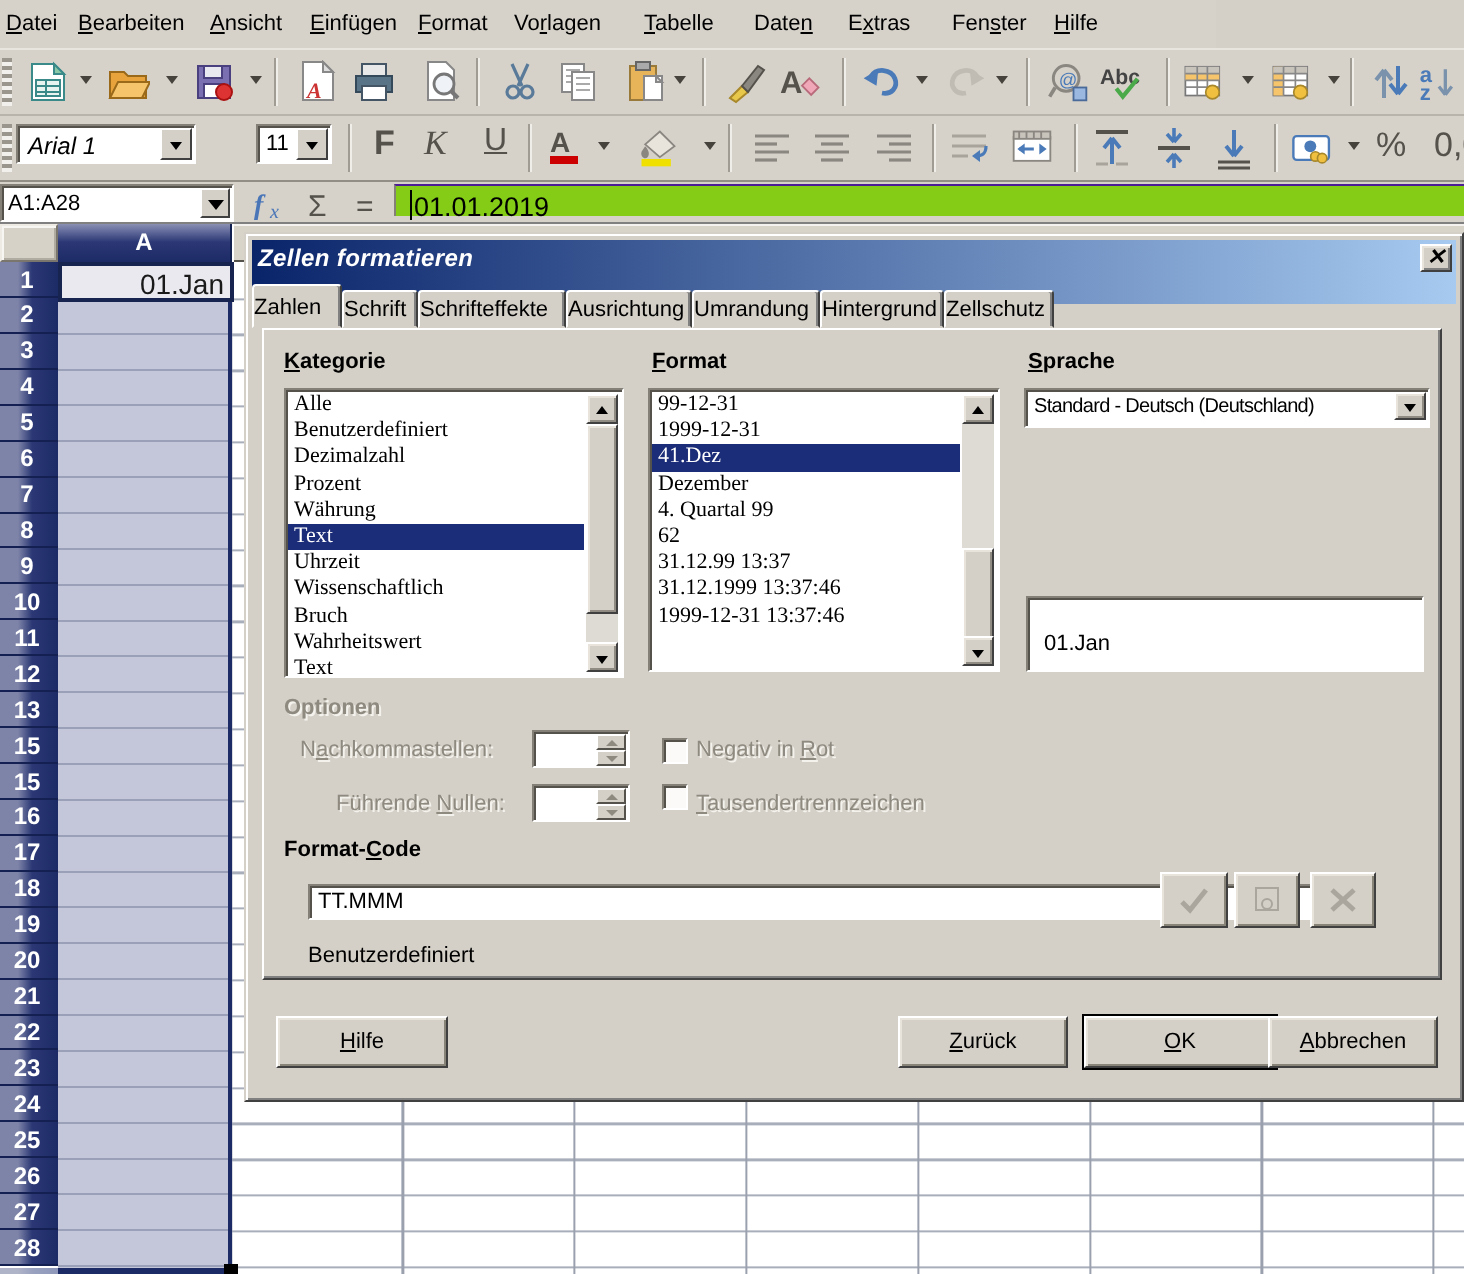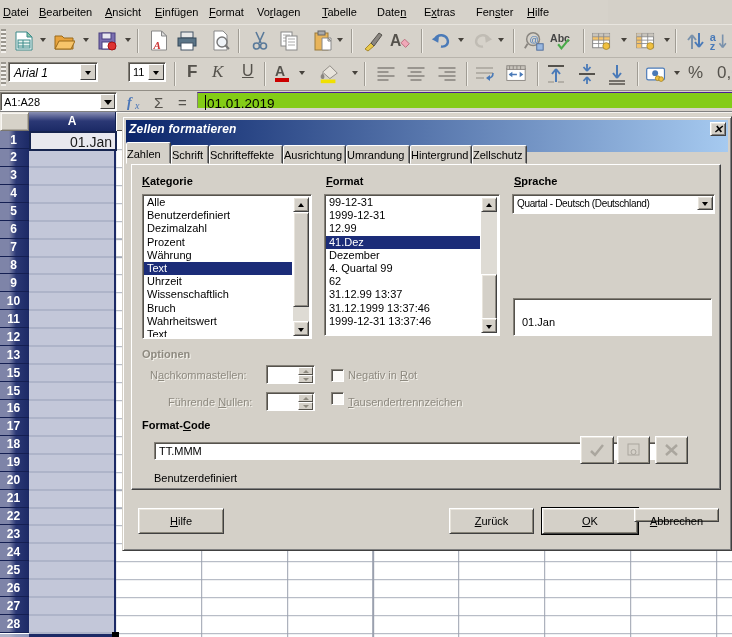--- a/index.html
+++ b/index.html
@@ -47,21 +47,21 @@
 #dlgtitle { position:absolute; left:3px; top:3px; right:3px; height:32px; background:linear-gradient(to right,#0a246a,#a6caf0);font-style:italic; }
 #dlgtitle .t { position:absolute; left:3px; top:2px; color:#fff; font-weight:bold; font-size:12px; letter-spacing:0.2px; }
 #dlgclose { position:absolute; right:2px; top:2px; width:16px; height:14px; background:#d4d0c8; border:1px solid; border-color:#fff #404040 #404040 #fff; box-shadow:inset 1px 1px 0 #e8e4dc, inset -1px -1px 0 #808080; font-size:11px; font-weight:bold; text-align:center; line-height:12px; }
 .tab { position:absolute; background:#d4d0c8; border:1px solid; border-color:#fff #404040 transparent #fff; border-radius:2px 2px 0 0; box-shadow:inset -1px 0 0 #808080; font-size:11px; text-align:left; }
 .tab.active { z-index:3; }
 #cbox { position:absolute; left:8px; top:47px; width:590px; height:326px; border:1px solid; border-color:#fff #404040 #404040 #fff; box-shadow:inset -1px -1px 0 #808080; background:#d4d0c8; z-index:2; }
 .lbl { position:absolute; font-weight:bold; font-size:11px; }
 .dlbl { position:absolute; font-size:11px; color:#8e8a80; text-shadow:1px 1px 0 #f4f2ec; }
 .field { position:absolute; background:#fff; border:1px solid; border-color:#848078 #fff #fff #848078; box-shadow:inset 1px 1px 0 #55524c; }
 .lb { overflow:hidden; }
-.lb .it { height:13.2px; line-height:13.3px; padding-left:3px; font-size:11px; white-space:pre; }
+.lb .it { height:13.2px; line-height:13.3px; padding-left:3px; font-size:11px; white-space:pre;font-family:Liberation Serif, serif; }
 .lb .it.sel { background:#1b2c78; color:#fff; }
 .sb { position:absolute; top:2px; bottom:2px; right:2px; width:16px; background:#dedbd4; }
 .sbbtn { position:absolute; left:0; width:16px; height:15px; background:#d4d0c8; border:1px solid; border-color:#fff #404040 #404040 #fff; box-shadow:inset 1px 1px 0 #e8e4dc, inset -1px -1px 0 #908c84; }
 .sbup { top:0; } .sbdn { bottom:0; }
 .sbbtn:after { content:""; position:absolute; left:4px; }
 .sbup:after { top:5px; border-left:3.5px solid transparent; border-right:3.5px solid transparent; border-bottom:4px solid #000; }
 .sbdn:after { top:6px; border-left:3.5px solid transparent; border-right:3.5px solid transparent; border-top:4px solid #000; }
 .sbthumb { position:absolute; left:0; width:16px; background:#d4d0c8; border:1px solid; border-color:#fff #404040 #404040 #fff; box-shadow:inset 1px 1px 0 #e8e4dc, inset -1px -1px 0 #908c84; }
 .btn { position:absolute; background:#d4d0c8; border:1px solid; border-color:#fff #404040 #404040 #fff; box-shadow:inset 1px 1px 0 #e8e4dc, inset -1px -1px 0 #888478; font-size:11px; text-align:center; }
 .btn.def { outline:1px solid #000; }
@@ -448,37 +448,36 @@
       <div class="sb">
         <div class="sbbtn sbup"></div>
         <div class="sbthumb" style="top:15px;height:95px"></div>
         <div class="sbbtn sbdn"></div>
       </div>
     </div>
     <div class="field lb" style="left:192px;top:29px;width:176px;height:142px">
       <div style="position:absolute;left:1px;top:1px;right:19px;bottom:1px;overflow:hidden">
         <div class="it">99-12-31</div>
         <div class="it">1999-12-31</div>
-        <div class="it">12.99</div>
         <div class="it sel">41.Dez</div>
         <div class="it">Dezember</div>
         <div class="it">4. Quartal 99</div>
         <div class="it">62</div>
         <div class="it">31.12.99 13:37</div>
         <div class="it">31.12.1999 13:37:46</div>
         <div class="it">1999-12-31 13:37:46</div>
       </div>
       <div class="sb">
         <div class="sbbtn sbup"></div>
         <div class="sbthumb" style="top:77px;height:47px"></div>
         <div class="sbbtn sbdn"></div>
       </div>
     </div>
     <div class="field" style="left:380px;top:29px;width:203px;height:20px">
-      <span style="position:absolute;left:4px;top:3px;font-size:10px;letter-spacing:-0.35px;white-space:pre">Quartal - Deutsch (Deutschland)</span>
+      <span style="position:absolute;left:4px;top:3px;font-size:10px;letter-spacing:-0.35px;white-space:pre">Standard - Deutsch (Deutschland)</span>
       <div class="abs" style="right:1px;top:1px;width:16px;height:14px;background:#d4d0c8;border:1px solid;border-color:#fff #404040 #404040 #fff;box-shadow:inset 1px 1px 0 #e8e4dc, inset -1px -1px 0 #908c84">
         <div class="abs" style="left:4px;top:5px;border-left:3.5px solid transparent;border-right:3.5px solid transparent;border-top:4px solid #000"></div>
       </div>
     </div>
     <div class="field" style="left:381px;top:133px;width:199px;height:38px">
       <span style="position:absolute;left:8px;top:17px;font-size:11px">01.Jan</span>
     </div>
     <span class="dlbl" style="left:10px;top:183px;font-weight:bold">Optionen</span>
     <span class="dlbl" style="left:18px;top:204px">N<u>a</u>chkommastellen:</span>
     <div class="spin" style="left:134px;top:200px">
@@ -507,14 +506,14 @@
         </svg></div>
     <div class="btn" style="left:523px;top:271px;width:33px;height:28px"><svg width="31" height="26">
           <path d="M10 8 L21 18 M21 8 L10 18" stroke="#aaa69e" stroke-width="2.5" fill="none"></path>
         </svg></div>
     <span style="position:absolute;left:22px;top:307px;font-size:11px">Benutzerdefiniert</span>
   </div>
 
   <div class="btn" style="left:15px;top:391px;width:86px;height:26px;line-height:24px"><u>H</u>ilfe</div>
   <div class="btn" style="left:326px;top:391px;width:85px;height:26px;line-height:24px"><u>Z</u>urück</div>
   <div class="btn def" style="left:419px;top:391px;width:96px;height:26px;line-height:24px"><u>O</u>K</div>
-  <div class="btn" style="left:511px;top:391px;width:85px;height:14px;line-height:24px"><u>A</u>bbrechen</div>
+  <div class="btn" style="left:511px;top:391px;width:85px;height:26px;line-height:24px"><u>A</u>bbrechen</div>
 </div>
 
 </body></html>

